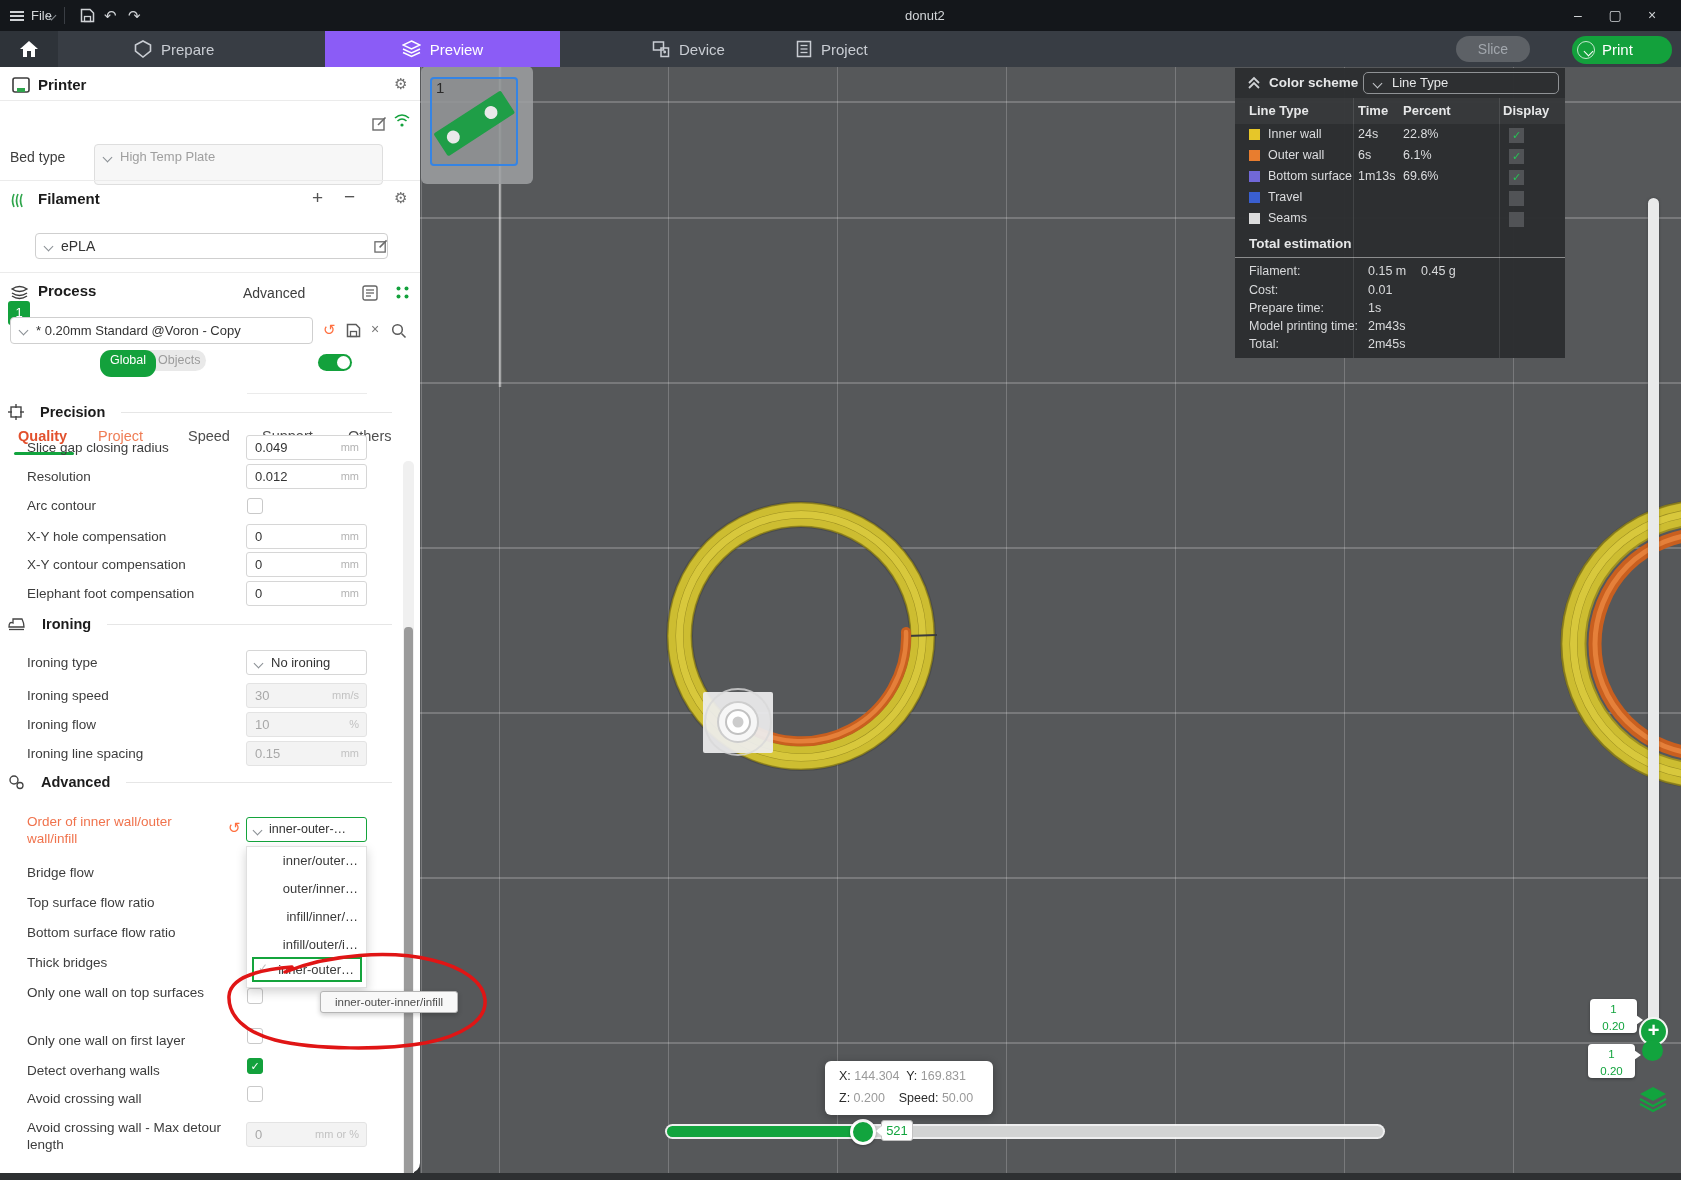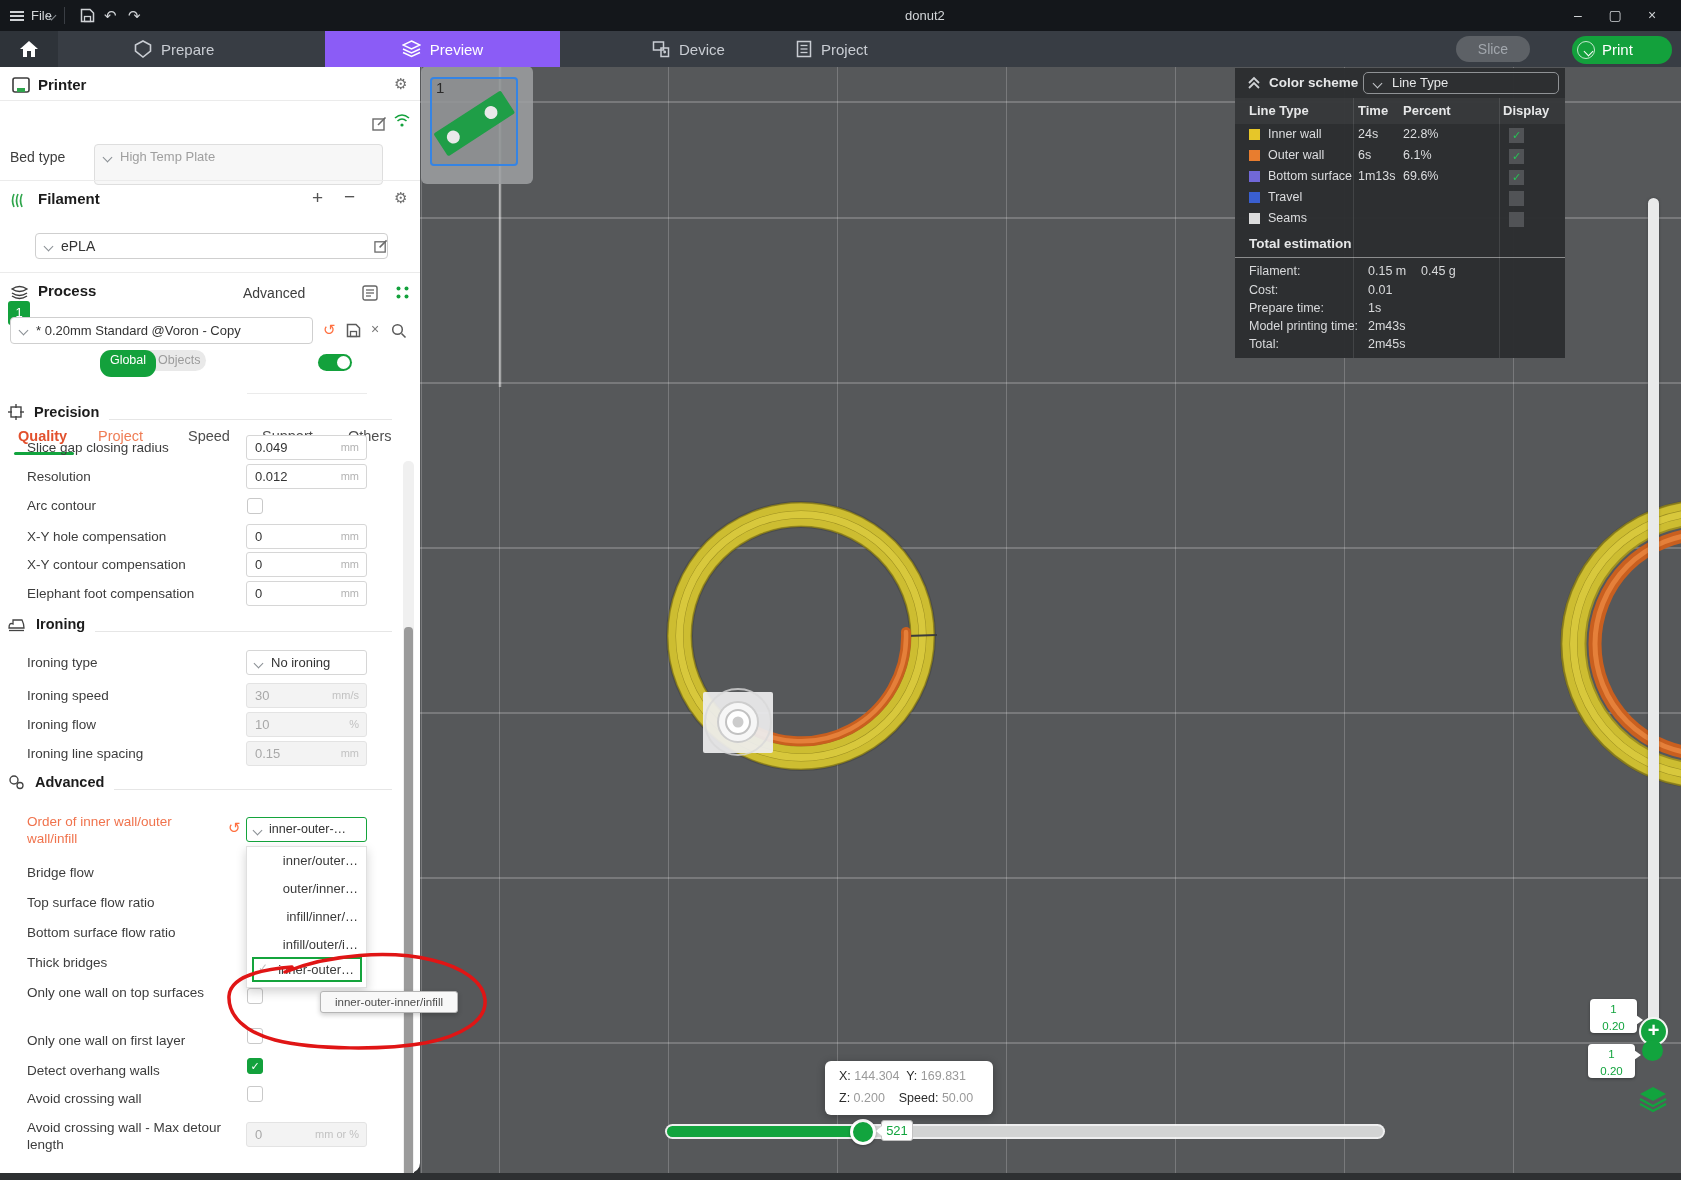--- a/index.html
+++ b/index.html
@@ -96,21 +96,21 @@
   .slot{position:absolute;left:8px;top:234px;width:22px;height:24px;background:#13a13c;border-radius:3px;color:#fff;font-size:13px;text-align:center;line-height:24px}
   .scope{position:absolute;left:100px;top:283px;height:21px;border-radius:11px;background:#e9e9e9;font-size:12.5px}
   .scope .g{position:absolute;left:0;top:0;width:56px;height:27px;background:#13a13c;border-radius:11px;color:#fff;text-align:center;line-height:21px}
   .scope .o{position:absolute;left:58px;top:0;width:48px;color:#9c9c9c;text-align:left;line-height:21px}
   .tgl{position:absolute;left:318px;top:287px;width:34px;height:17px;border-radius:9px;background:#13a13c}
   .tgl::after{content:"";position:absolute;right:2px;top:2px;width:13px;height:13px;border-radius:50%;background:#fff}
   .ptab{position:absolute;top:361px;font-size:14.5px;color:#4e4e4e}
   .ptab.q{color:#e2502d;font-weight:bold}
   .ptab.s{color:#ef7d55}
   .qline{position:absolute;left:14px;top:385px;width:60px;height:3px;background:#12a43e;border-radius:2px}
-  .sech{position:absolute;left:8px;display:flex;align-items:flex-end;gap:10px;width:384px}
+  .sech{position:absolute;left:8px;display:flex;align-items:center;gap:16px;width:384px}
   .sech .ln{flex:1;height:1px;background:#e6e6e6}
   .plabel{position:absolute;left:27px;font-size:13.5px;color:#3d3d3d;line-height:25px}
   .plabel.two{line-height:17px}
   .plabel.mod{color:#f0734d}
   .inp{position:absolute;left:246px;width:121px;height:25px;border:1px solid #d6d6d6;border-radius:3px;background:#fff;box-sizing:border-box;font-size:13px;color:#333}
   .inp .v{position:absolute;left:8px;line-height:23px}
   .inp .u{position:absolute;right:7px;line-height:23px;font-size:11px;color:#b3b3b3}
   .inp.dis{background:#f3f3f3;border-color:#e3e3e3}
   .inp.dis .v{color:#a8a8a8}.inp.dis .u{color:#c2c2c2}
   .inp.sel .chv{position:absolute;left:8px;top:9px}

